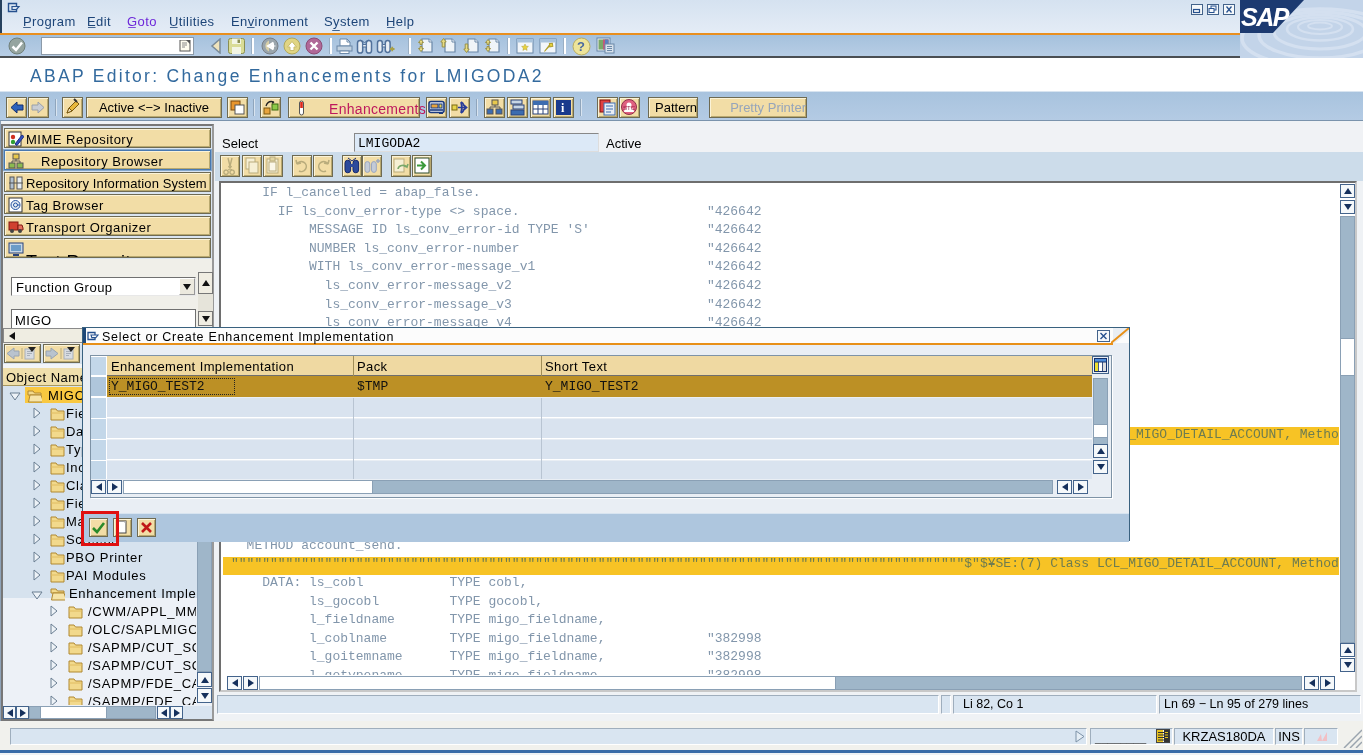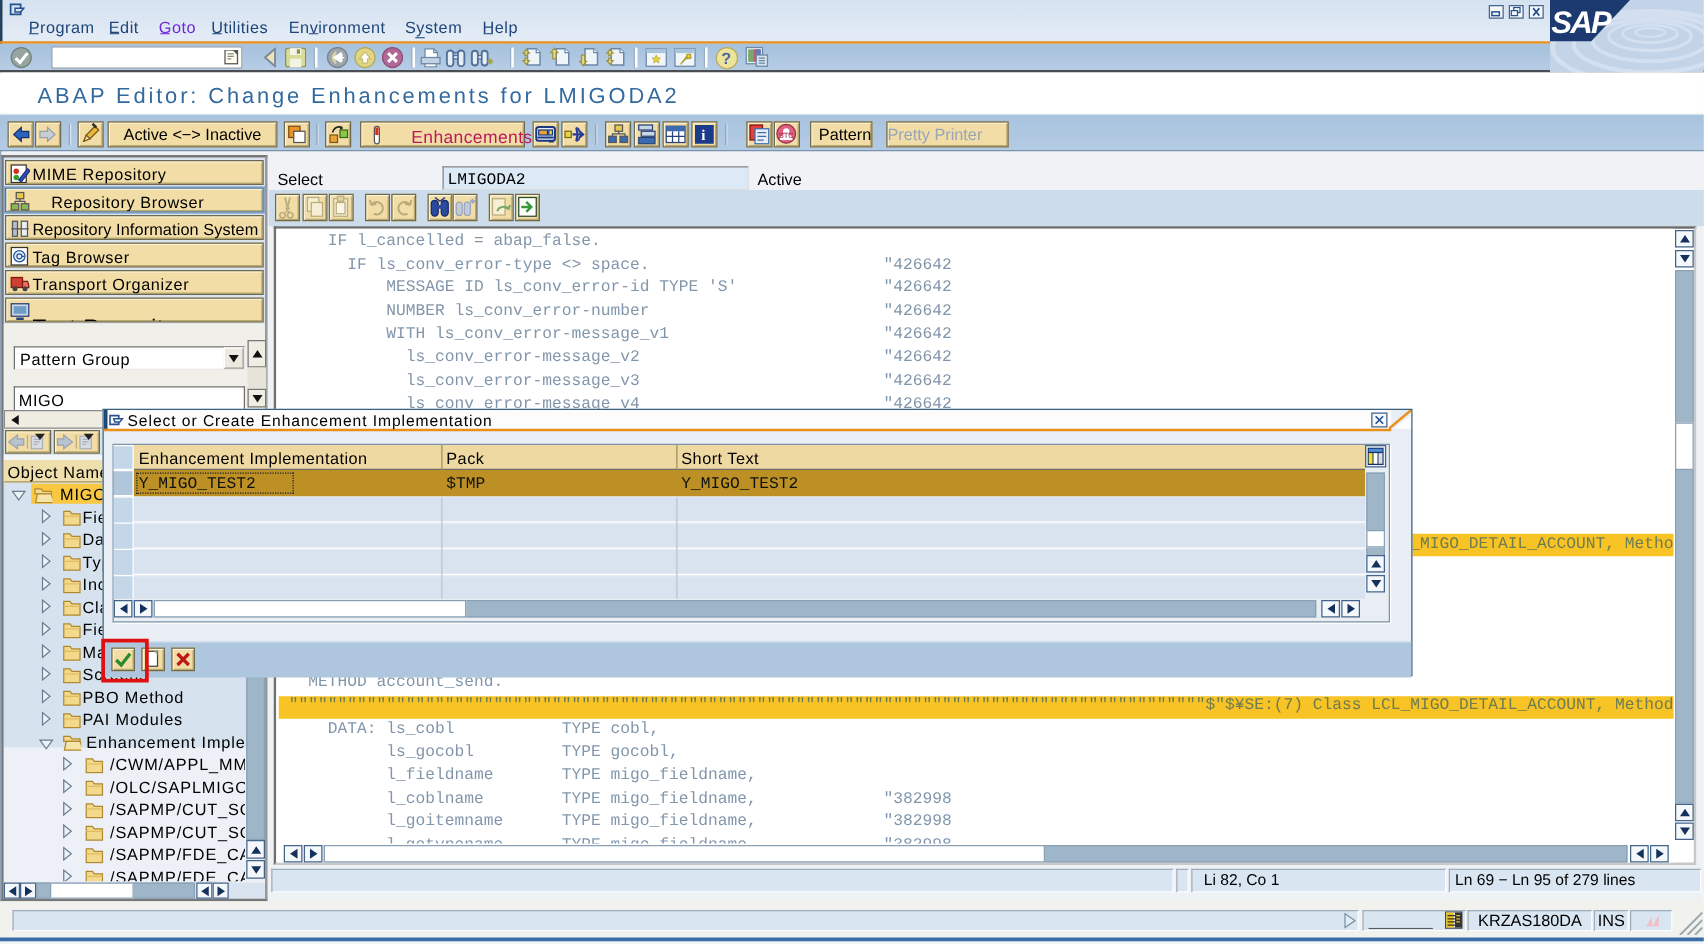--- a/index.html
+++ b/index.html
@@ -268,21 +268,21 @@
   </div>
 <div class="tan" style="left:619px;top:97px;width:21px;height:21px">
     <svg width="19" height="19" viewBox="0 0 19 19">
       <circle cx="9" cy="9" r="7.5" fill="#E06080" stroke="#90304A"></circle>
       <circle cx="9" cy="7" r="2.5" fill="#FFF"></circle>
       <path d="M4 14 a5 5 0 0 1 10 0 z" fill="#FFF"></path>
       <text x="3" y="12" font-size="6" fill="#902040">STC</text>
     </svg>
   </div>
 <div class="tan" style="left:648px;top:97px;width:50px;height:21px;font-size:13px;color:#000;text-align:right;line-height:19px">Pattern</div>
-<div class="tan" style="left:709px;top:97px;width:98px;height:21px;font-size:13px;color:#96A5BA;text-align:left;line-height:19px">Pretty Printer</div>
+<div class="tan" style="left:709px;top:97px;width:98px;height:21px;font-size:13px;color:#96A5BA;text-align:right;line-height:19px">Pretty Printer</div>
 
 <div id="panel" style="left:1px;top:124px;width:213px;height:597px;background:#D9E4F0;border:2px solid #777;border-right:2px solid #999"></div>
 <div style="left:3px;top:345px;width:209px;height:253px;background:#D6E2EE"></div>
 <div style="left:3px;top:598px;width:209px;height:108px;background:#EDF1F7"></div>
 
 <div class="tan" style="left:4px;top:127.5px;width:207px;height:20.5px;overflow:hidden">
     <span style="position:absolute;left:21px;top:3px;font-size:13px;letter-spacing:0.5px;color:#000">MIME Repository</span>
     <svg style="position:absolute;left:3px;top:2px" width="16" height="16">
       <rect x="1" y="1" width="12" height="14" fill="#FFF" stroke="#333"></rect>
       <circle cx="5" cy="6" r="2.2" fill="#D03020"></circle>
@@ -328,21 +328,21 @@
     <span style="position:absolute;left:21px;top:13px;font-size:18px;letter-spacing:0.5px;color:#000">Test Repository</span>
     <svg style="position:absolute;left:3px;top:2px" width="16" height="16">
       <rect x="1" y="2" width="14" height="10" fill="#C8D6E4" stroke="#28427A"></rect>
       <rect x="3" y="4" width="10" height="6" fill="#6C9CC8"></rect>
       <path d="M5 14 h6" stroke="#28427A" stroke-width="2"></path>
     </svg>
   </div>
 
 <div style="left:3px;top:258.5px;width:209px;height:85px;background:#F0EFE9"></div>
 <div style="left:11px;top:277px;width:185px;height:19px;background:#FFF;border:1px solid #707070;border-bottom-color:#E8E8E8;border-right-color:#E8E8E8"></div>
-<div class="t" style="left:16px;top:280px;font-size:13px;letter-spacing:0.5px;color:#000">Pattern Group</div>
+<div class="t" style="left:16px;top:280px;font-size:13px;letter-spacing:0.5px;color:#000">Function Group</div>
 <div style="left:179px;top:278px;width:16px;height:17px;background:#ECE9DE;border:1px solid #999;border-top-color:#FFF;border-left-color:#FFF;color:#111;font-size:8px;display:flex;align-items:center;justify-content:center">
     <i class="tri td" style="border-top-color:#111"></i>
   </div>
 <div style="left:198px;top:271.5px;width:15px;height:22px;background:#F0EDE2;border:1px solid #777;color:#111;font-size:8px;display:flex;align-items:center;justify-content:center">
     <i class="tri tu" style="border-bottom-color:#111"></i>
   </div>
 <div style="left:198px;top:293.5px;width:15px;height:17.5px;background:#E6E4DA"></div>
 <div style="left:198px;top:311px;width:15px;height:15px;background:#F0EDE2;border:1px solid #777;color:#111;font-size:8px;display:flex;align-items:center;justify-content:center">
     <i class="tri td" style="border-top-color:#111"></i>
   </div>
@@ -441,21 +441,21 @@
     <svg class="fo" style="left:47px;top:146px">
       <use href="#cfold"></use>
     </svg>
     <span class="tt" style="left:63px;top:146px">Screens</span>
 <svg class="ca" style="left:30px;top:165px">
       <use href="#closarr"></use>
     </svg>
     <svg class="fo" style="left:47px;top:164px">
       <use href="#cfold"></use>
     </svg>
-    <span class="tt" style="left:63px;top:164px">PBO Method</span>
+    <span class="tt" style="left:63px;top:164px">PBO Printer</span>
 <svg class="ca" style="left:30px;top:183px">
       <use href="#closarr"></use>
     </svg>
     <svg class="fo" style="left:47px;top:182px">
       <use href="#cfold"></use>
     </svg>
     <span class="tt" style="left:63px;top:182px">PAI Modules</span>
 <svg class="oa" style="left:28px;top:204px">
       <use href="#openarr"></use>
     </svg>

